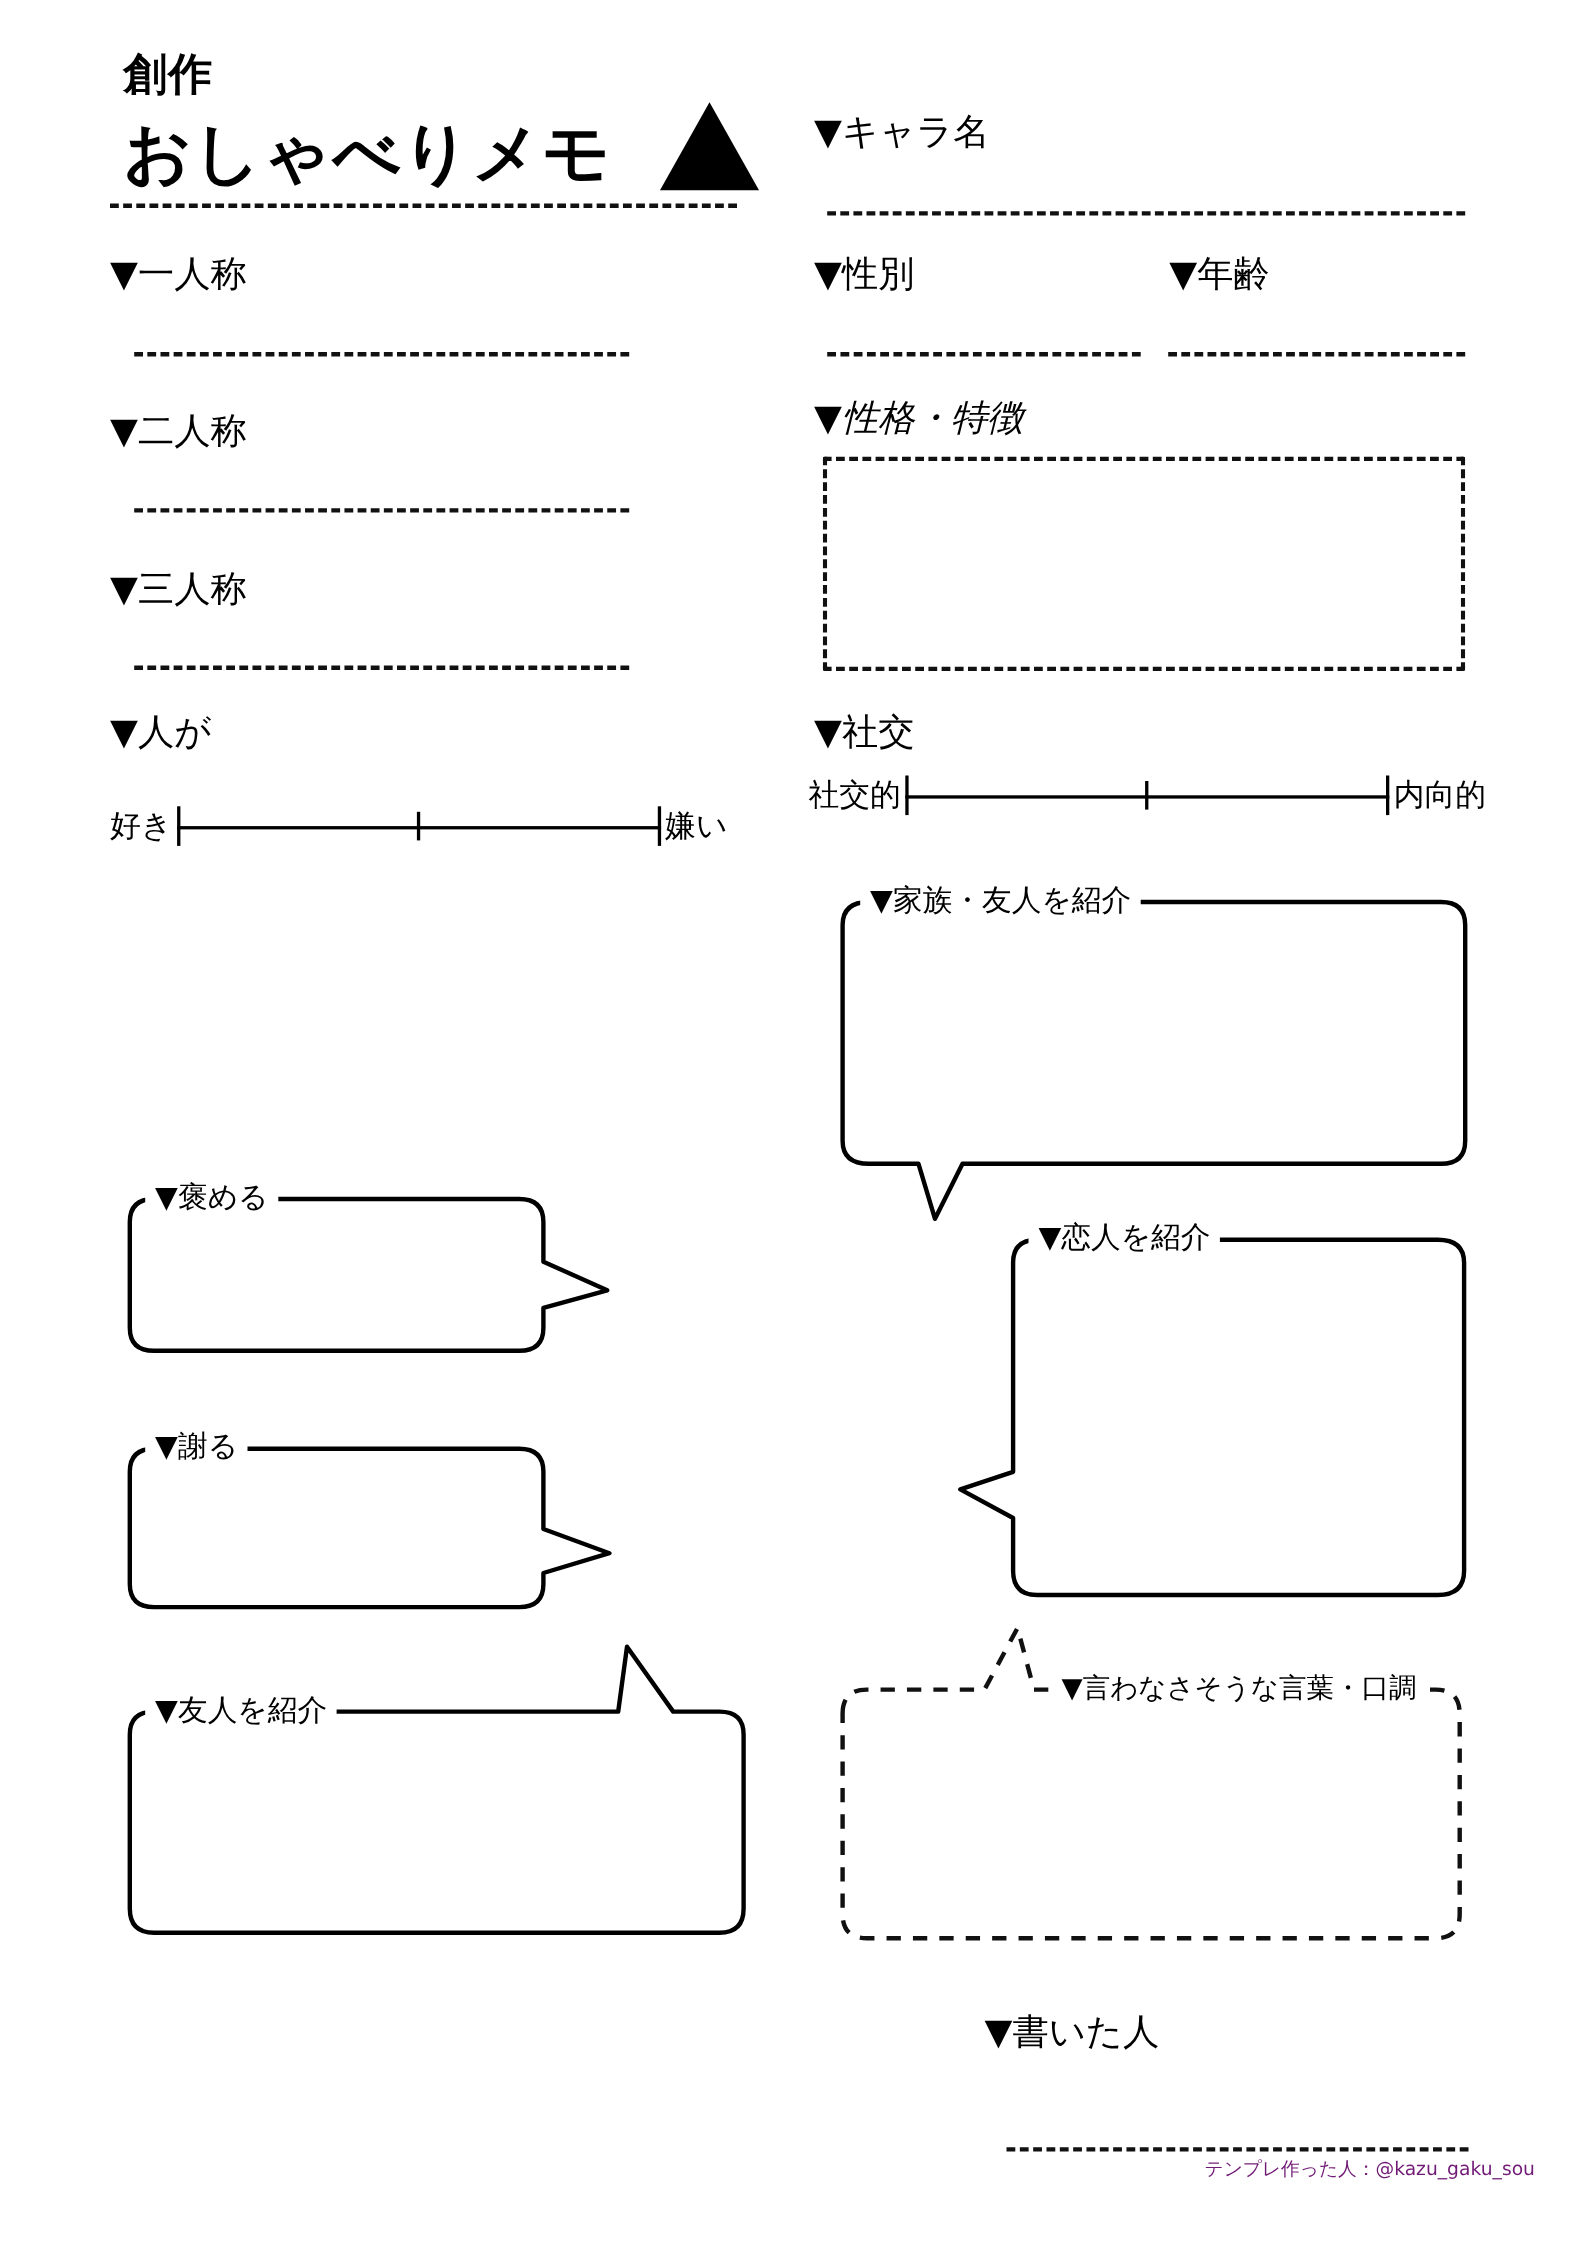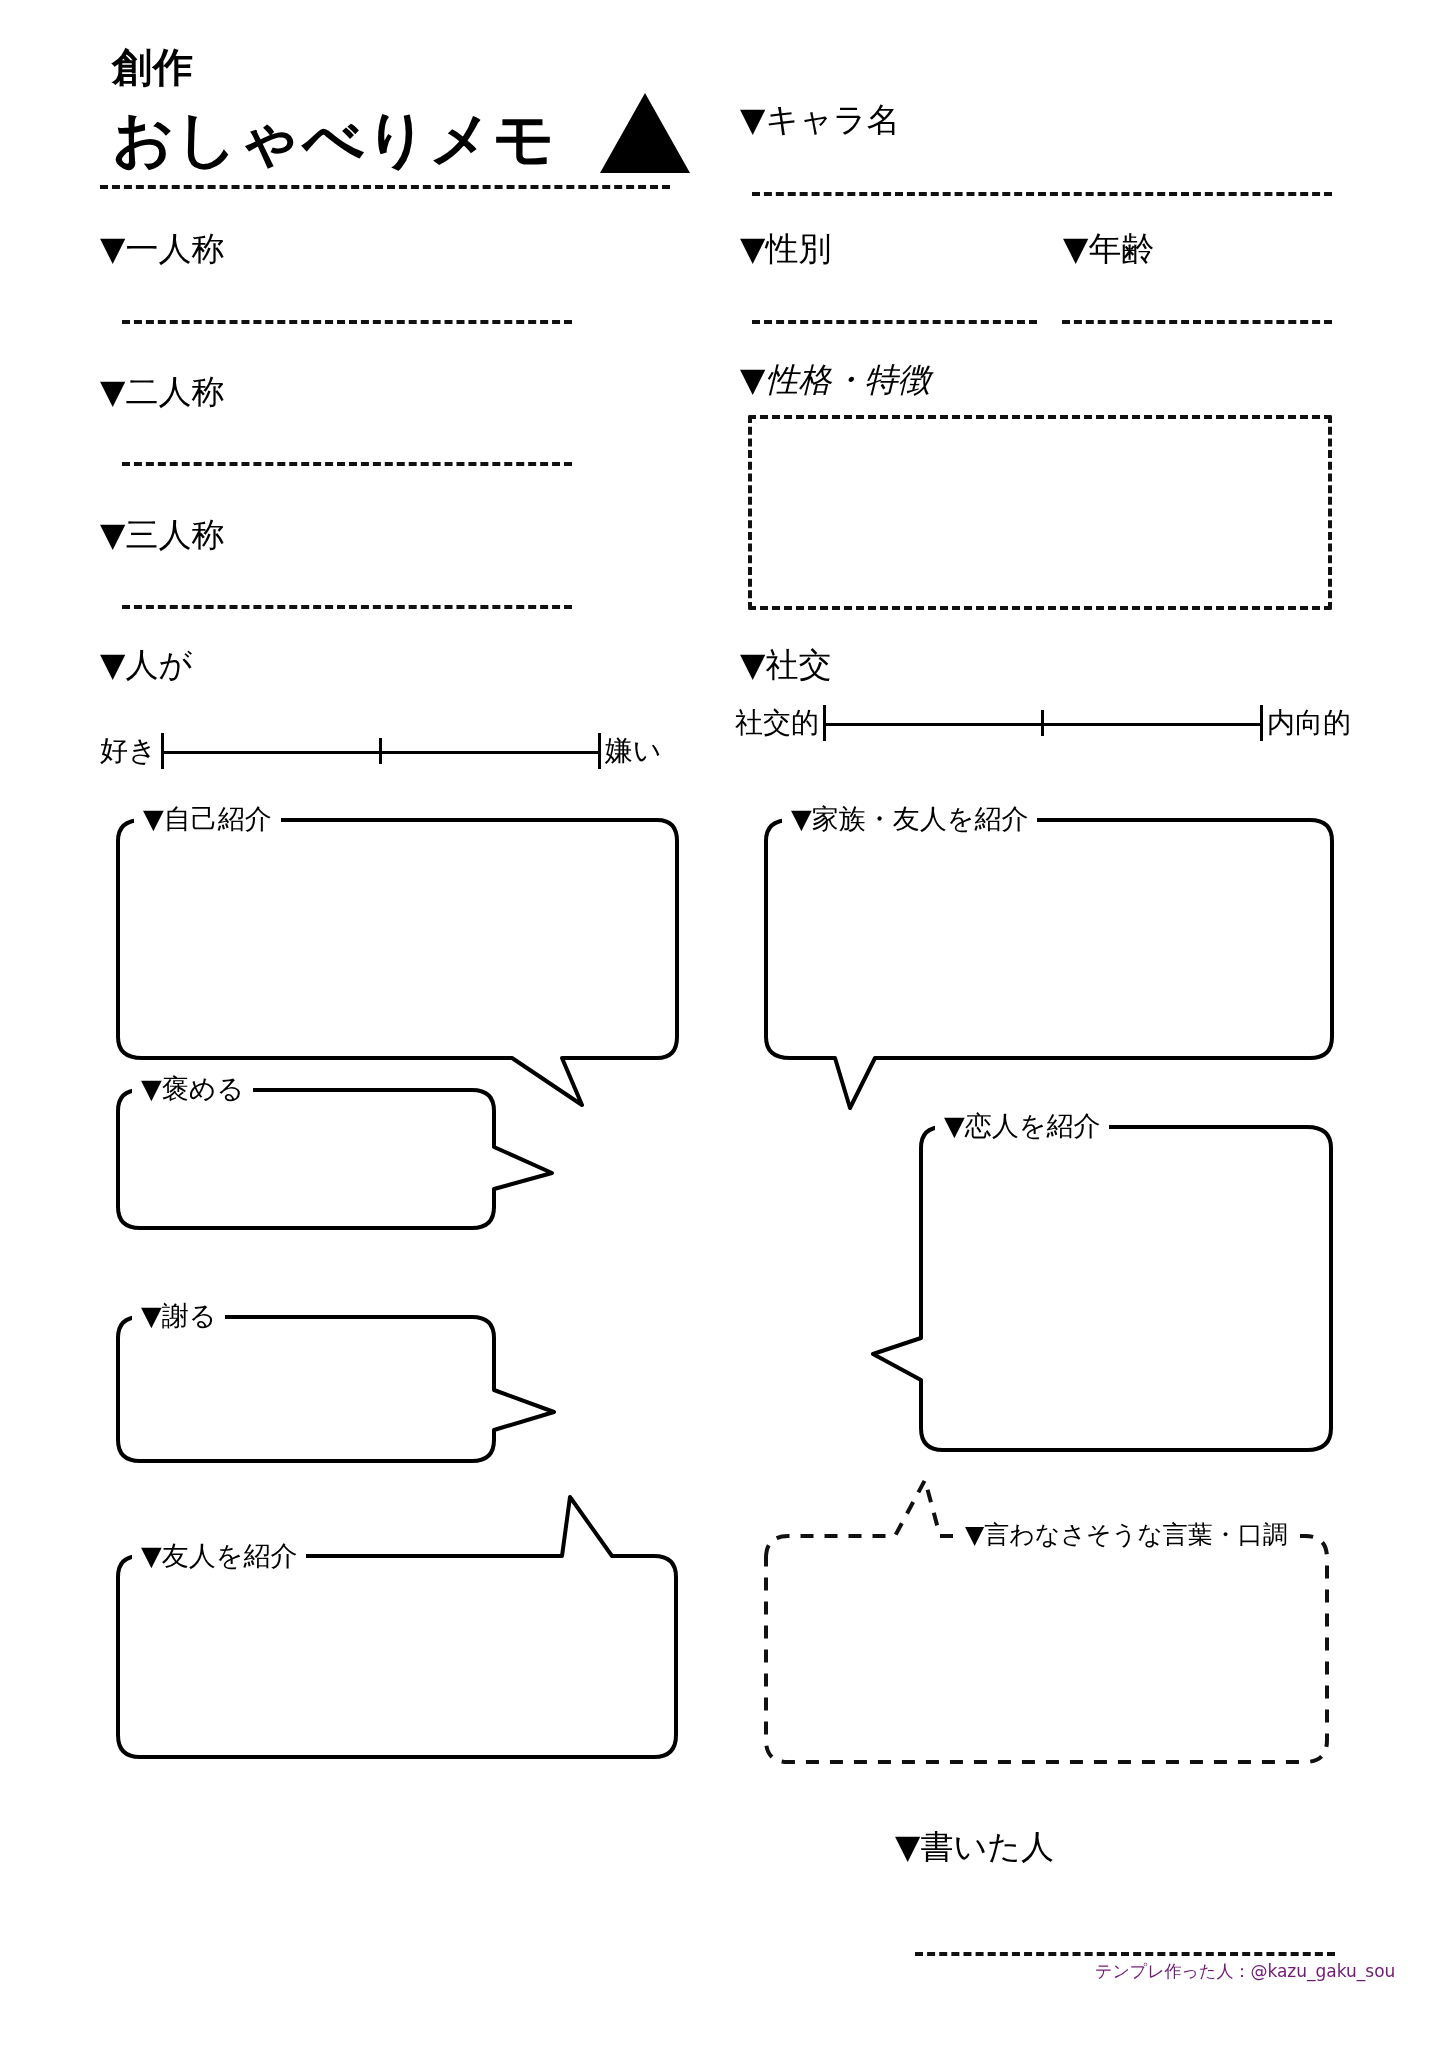--- a/index.html
+++ b/index.html
@@ -114,27 +114,20 @@
     <span class="scale-end-label">社交的</span>
     <span class="ruler" style="width:440px; margin:0 4px;">
       <span class="ruler-line"></span>
       <span class="tick end" style="left:0;"></span>
       <span class="tick mid" style="left:218px;"></span>
       <span class="tick end" style="right:0;"></span>
     </span>
     <span class="scale-end-label">内向的</span>
   </div>
 
-  <div class="bubble" style="left:92px; top:815px;">
-    <svg width="595" height="270" viewBox="0 0 595 270">
-      <path d="M 26 26 Q 26 5 50 5 L 565 5 Q 585 5 585 26 L 585 222 Q 585 243 565 243
-               L 470 243 L 490 290 L 420 243 L 50 243 Q 26 243 26 222 Z" fill="#ffffff" stroke="#000000" stroke-width="4" stroke-linejoin="round"></path>
-    </svg>
-    <span class="bubble-label" style="left:42px; top:-10px;">▼自己紹介</span>
-  </div>
 
   <div class="bubble" style="left:740px; top:815px;text-align:right;">
     <svg width="600" height="270" viewBox="0 0 600 270">
       <path d="M 26 26 Q 26 5 50 5 L 570 5 Q 592 5 592 26 L 592 222 Q 592 243 570 243
                L 135 243 L 110 293 L 95 243 L 50 243 Q 26 243 26 222 Z" fill="#ffffff" stroke="#000000" stroke-width="4" stroke-linejoin="round"></path>
     </svg>
     <span class="bubble-label" style="left:42px; top:-10px;">▼家族・友人を紹介</span>
   </div>
 
   <div class="bubble" style="left:92px; top:1085px;">

